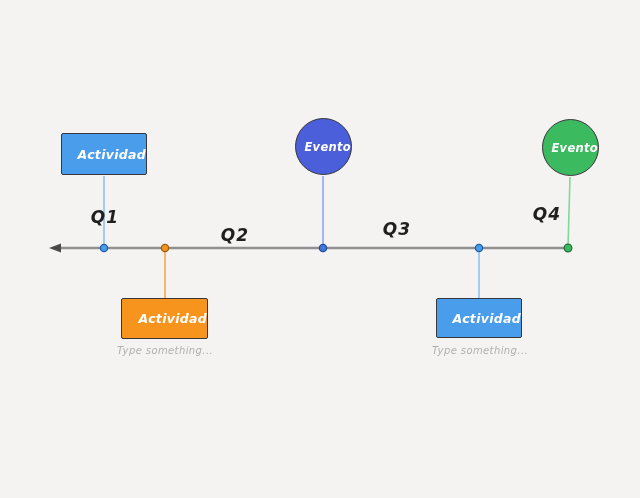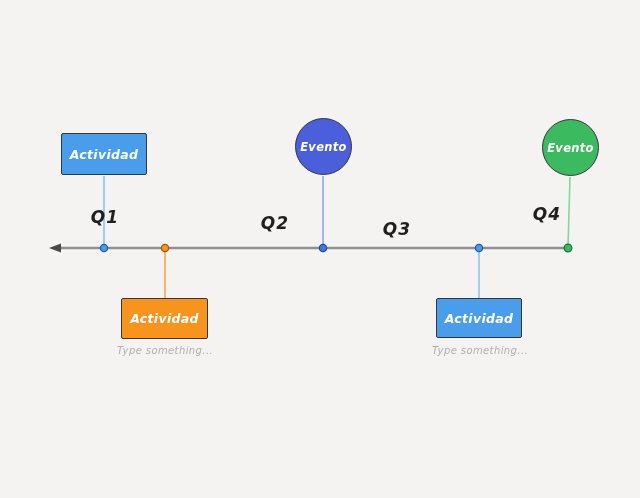--- a/index.html
+++ b/index.html
@@ -19,21 +19,21 @@
     left: 0;
     top: 0;
     width: 640px;
     height: 498px;
   }
   .node {
     position: absolute;
     box-sizing: border-box;
     display: flex;
     align-items: center;
-    justify-content: center;
+    justify-content: flex-end;
     border: 1.6px solid #37363b;
     color: #ffffff;
     font-style: italic;
     font-weight: 600;
     font-size: 12.5px;
     letter-spacing: 0.3px;
     cursor: pointer;
     user-select: none;
   }
   .node-rect { border-radius: 2px; }
@@ -84,21 +84,21 @@
     <polygon points="49,248 61,243.5 61,252.5" fill="#4a4a4a"></polygon>
 
     <circle cx="104" cy="248" r="3.6" fill="#4a9deb" stroke="#1d5fa8" stroke-width="1.3"></circle>
     <circle cx="165" cy="248" r="3.6" fill="#f7941e" stroke="#9c5c10" stroke-width="1.3"></circle>
     <circle cx="323" cy="248" r="3.6" fill="#4277d8" stroke="#1d4ba8" stroke-width="1.3"></circle>
     <circle cx="479" cy="248" r="3.6" fill="#4a9deb" stroke="#1d5fa8" stroke-width="1.3"></circle>
     <circle cx="568" cy="248" r="3.8" fill="#3cba5f" stroke="#1d7038" stroke-width="1.3"></circle>
   </svg>
 
   <div class="q-label" style="left:74px; top:207px;margin-left:31px;">Q1</div>
-  <div class="q-label" style="left:235px; top:213px;margin-left:40px;">Q2</div>
+  <div class="q-label" style="left:235px; top:225px;">Q2</div>
   <div class="q-label" style="left:397px; top:219px;">Q3</div>
   <div class="q-label" style="left:547px; top:204px;">Q4</div>
 
   <div class="node node-rect fill-blue" style="left:61px; top:133px; width:86px; height:42px;">
     <span>Actividad</span>
   </div>
 
   <div class="node node-circle fill-indigo" style="left:295px; top:118px; width:57px; height:57px; font-size:11.5px;">
     <span>Evento</span>
   </div>

